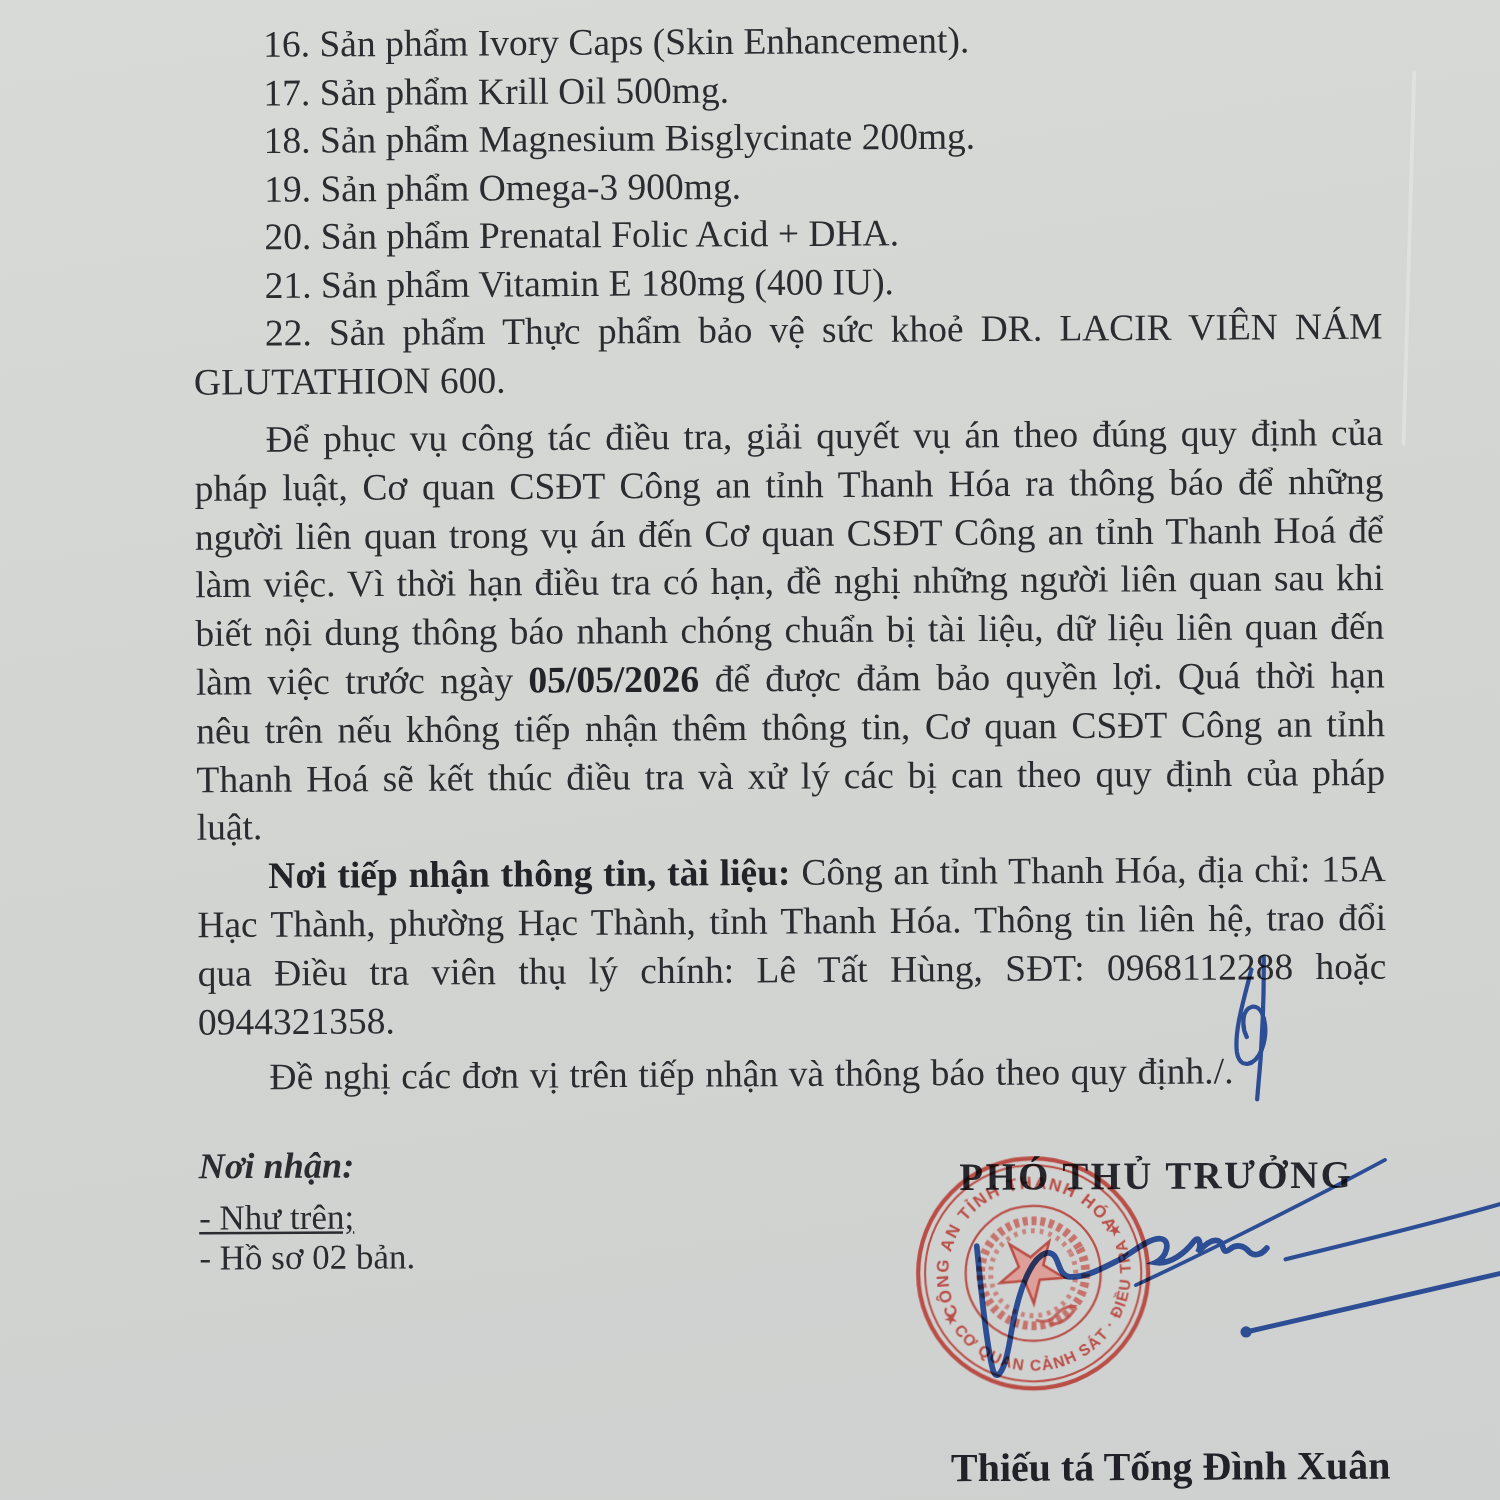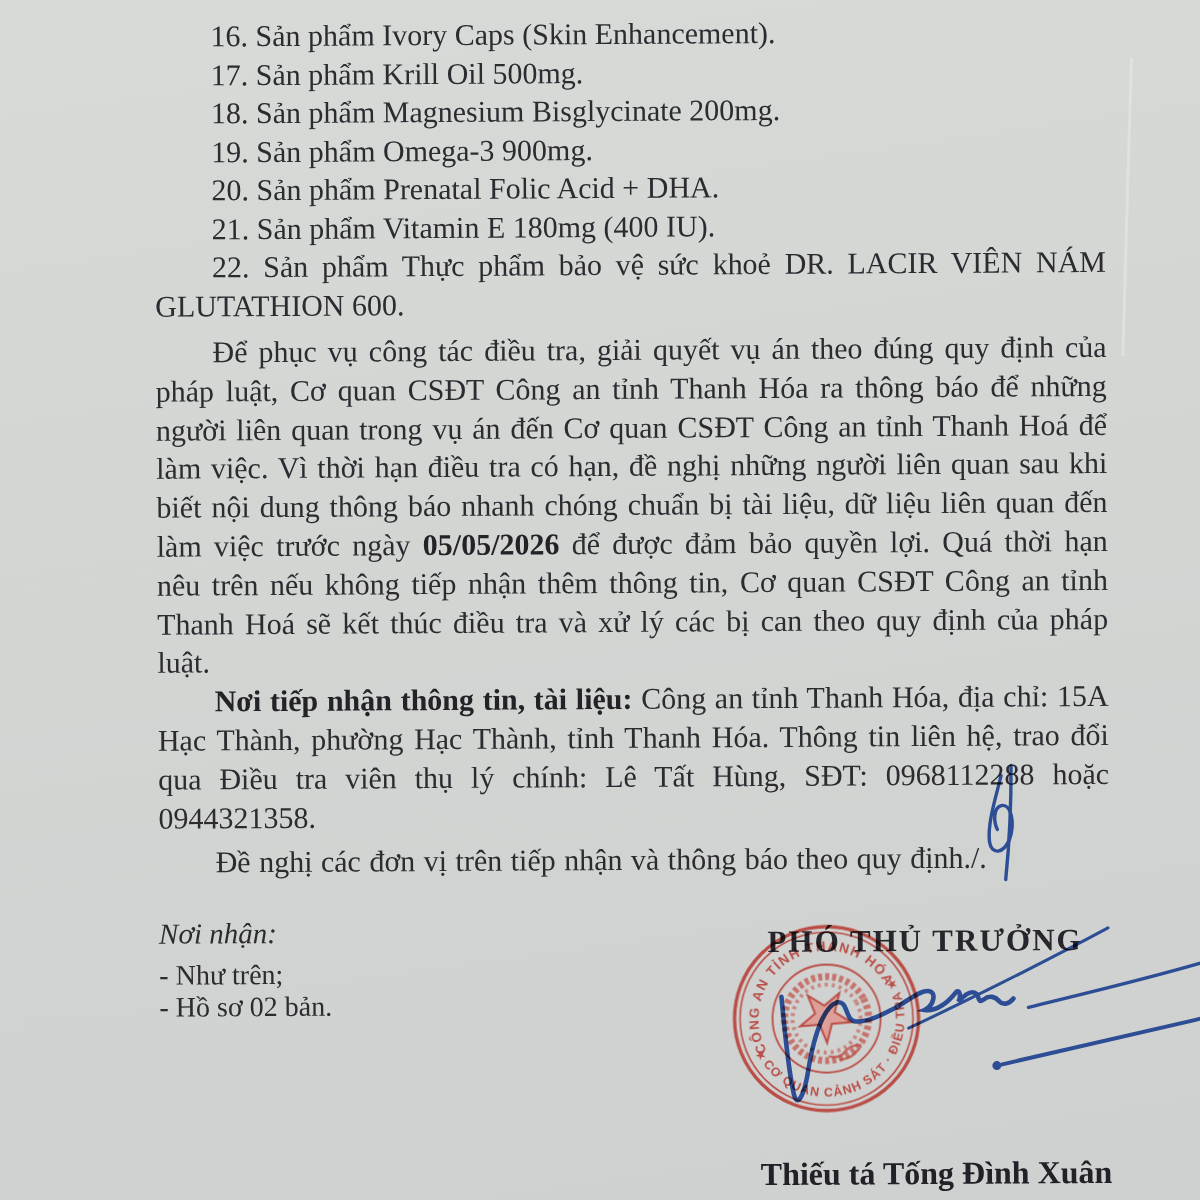--- a/index.html
+++ b/index.html
@@ -25,24 +25,24 @@
     font-size:30px;line-height:38.8px;
     text-indent:57px;text-align:justify;
     margin:0;word-spacing:1px;
   }
   .p1{margin-top:8px;}
   .p3{text-align:left;margin-top:6px;}
   b{color:#222227;}
   .footer{position:relative;height:358px;}
   .noi-nhan{
     position:absolute;left:0;top:35px;
-    font-size:29px;font-weight:normal;font-style:italic;
+    font-size:29px;font-weight:bold;font-style:italic;
   }
   .recip{position:absolute;left:0;font-size:28px;}
-  .recip.r1{top:77px;}
+  .recip.r1{top:77px;text-decoration:underline;}
   .recip.r2{top:109px;}
   .signer-title{
     position:absolute;left:546px;top:45px;width:440px;
     text-align:center;font-weight:bold;font-size:31px;letter-spacing:2px;
     color:#26262c;
   }
   .signer-name{
     position:absolute;left:546px;top:277px;width:460px;
     text-align:center;font-weight:bold;font-size:32px;
     color:#212127;

